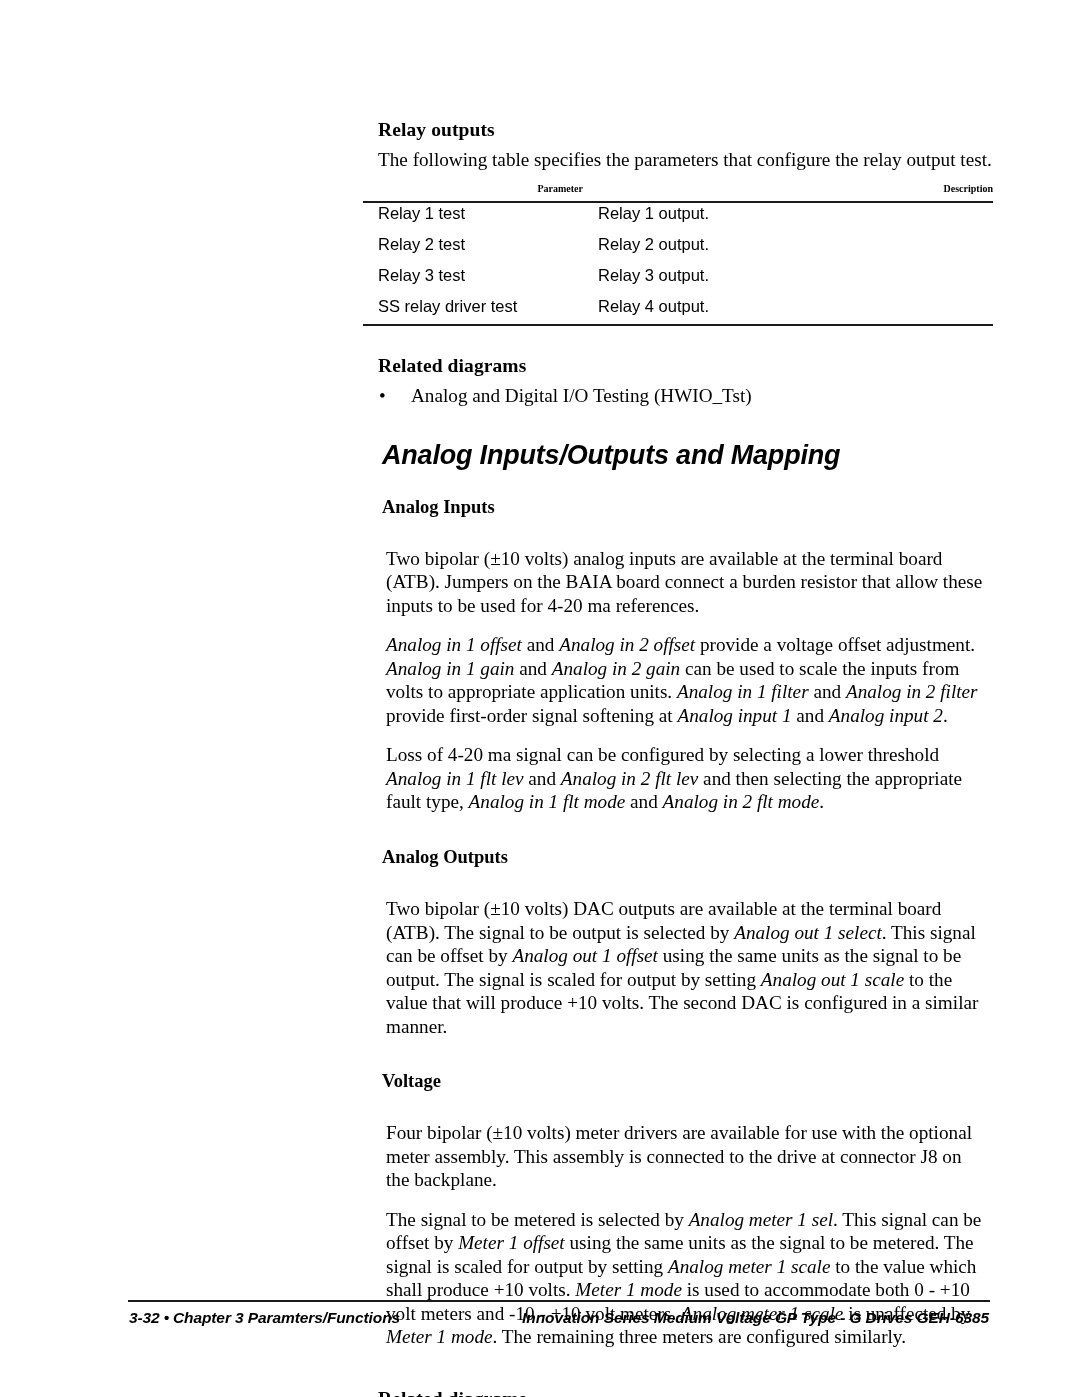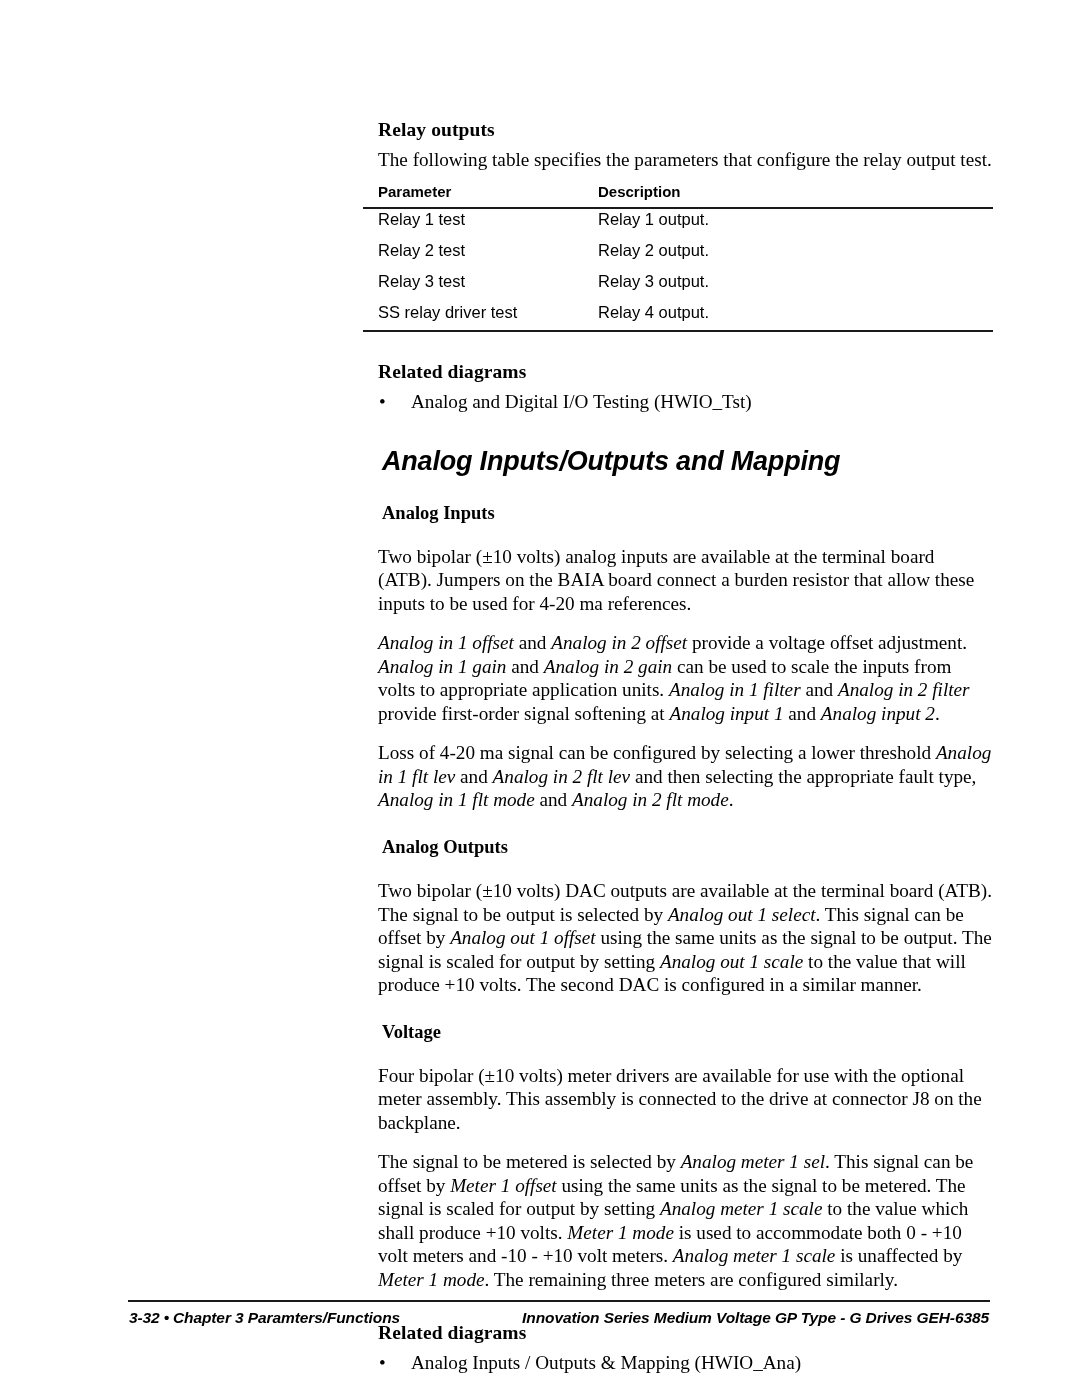--- a/index.html
+++ b/index.html
@@ -57,21 +57,21 @@
     font-size: 18.5px;
     line-height: 1.2;
     margin: 4px;
   }
 
   
   p.body {
     font-family: "Liberation Serif", serif;
     font-size: 19.2px;
     line-height: 23.5px;
-    margin: 0;
+    margin: 8px;
     text-align: left;
   }
   p.body + p.body { margin-top: 16px; }
   .it { font-style: italic; }
 
   
   .intro {
     font-family: "Liberation Serif", serif;
     font-size: 19.2px;
     line-height: 23px;
@@ -79,24 +79,24 @@
   }
 
   
   table.param-table {
     border-collapse: collapse;
     width: 630px;
     margin-left: -15px;
     table-layout: fixed;
   }
   table.param-table th {
-    font-family: Liberation Sans, sans-serif;
-    font-weight: bold;
-    font-size: 15px;
-    text-align: left;
+    font-family: Liberation Serif, serif;
+    font-weight: bold;
+    font-size: 10px;
+    text-align: right;
     padding: 2px 0 7px 15px;
     border-bottom: 2.2px solid #1a1a1a;
     white-space: nowrap;
   }
   table.param-table td {
     font-family: "Liberation Sans", sans-serif;
     font-weight: normal;
     font-size: 16.5px;
     text-align: left;
     padding: 6px 0 6px 15px;

